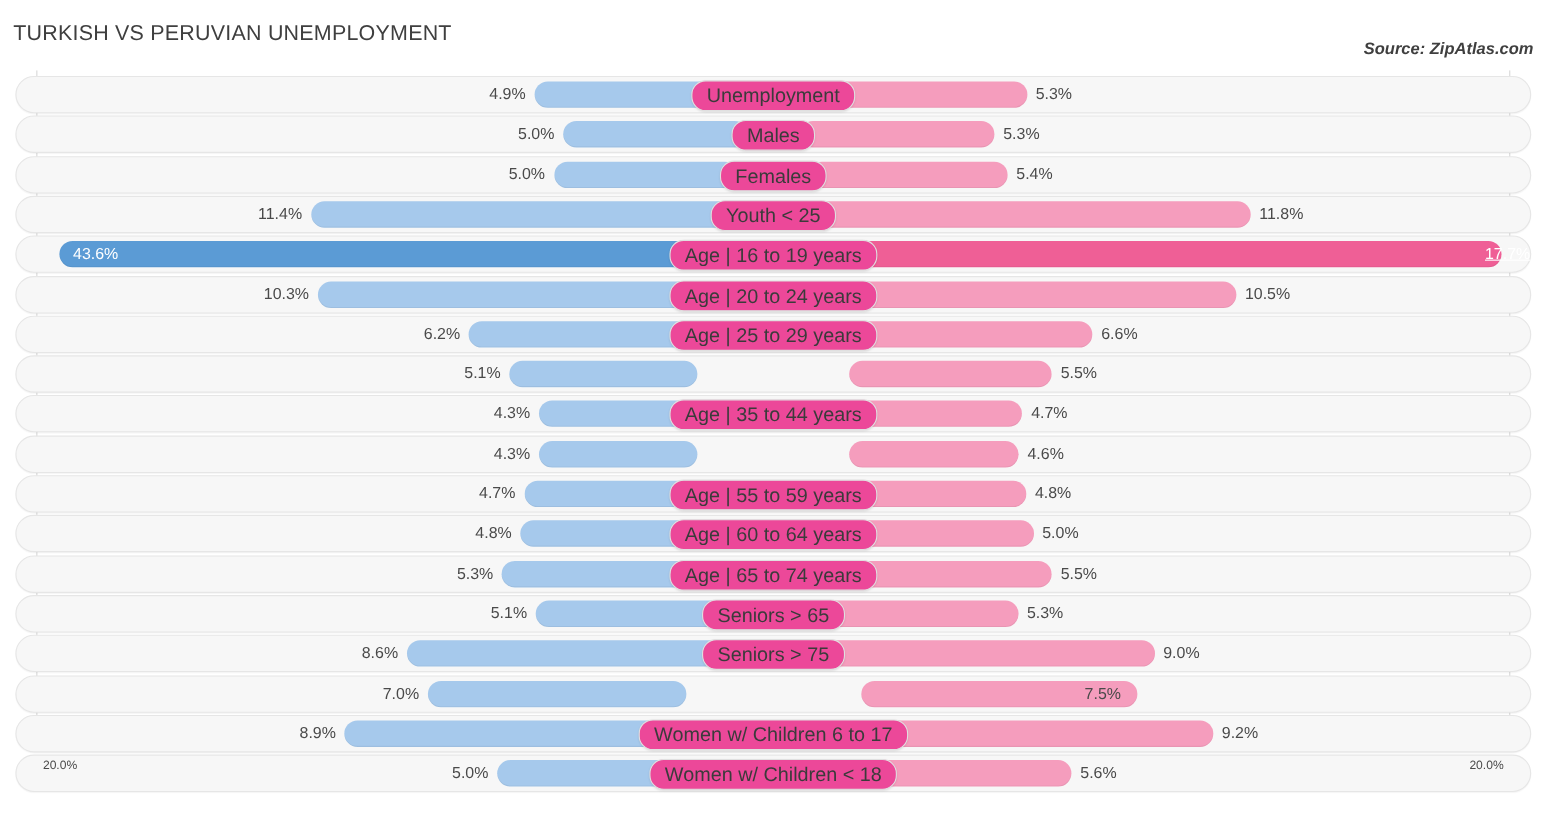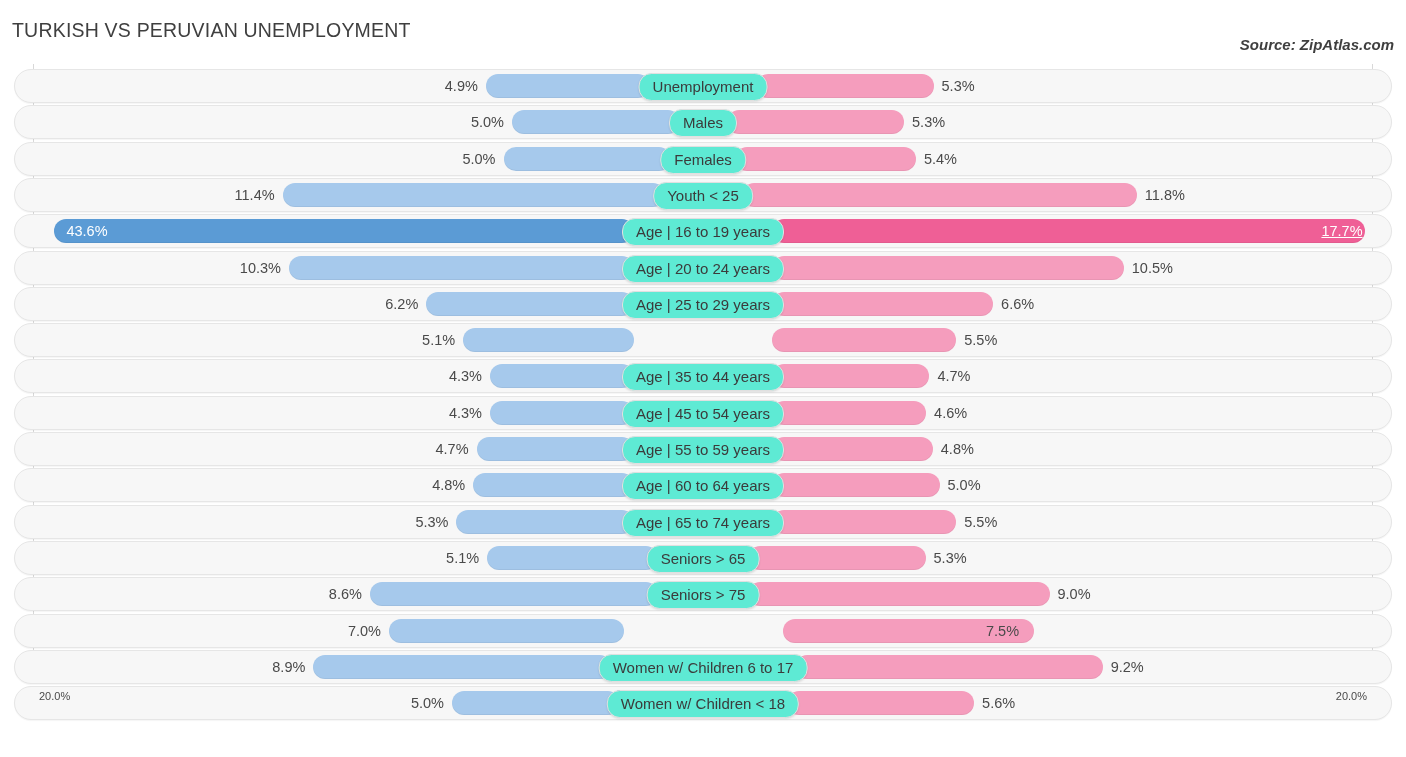--- a/index.html
+++ b/index.html
@@ -70,25 +70,25 @@
   }
   .val-left{text-align:right;}
   .val-right{text-align:left;}
   
   .val.inside{color:#ffffff;}
 
   
   .center-label{
     position:absolute;top:4px;height:26px;line-height:26px;
     left:50%;transform:translateX(-50%);
-    background:#5eead4;
+    background:#ec4899;
     border:1px solid #e0e0e0;
     border-radius:13px;
     padding:0 13px;
-    font-size:15px;color:#3b3b3b;
+    font-size:18px;color:#3b3b3b;
     white-space:nowrap;
     box-shadow:0 1px 2px rgba(0,0,0,.10);
     z-index:3;
   }
 
   
   .axis-max{
     position:absolute;bottom:14px;
     font-size:11px;color:#4a4a4a;white-space:nowrap;
   }
@@ -144,21 +144,21 @@
         <div class="center-label">Youth &lt; 25</div>
         <div class="val val-left" style="right: 1117.4px;">11.4%</div>
         <div class="val val-right" style="left: 1130.8px;">11.8%</div>
       </div>
       <div class="row is-max" style="top: 150.2px;">
         <div class="track"></div>
         <div class="bar bar-left" style="right: 758px; width: 579.55px;"></div>
         <div class="bar bar-right" style="left: 758px; width: 592.95px;"></div>
         <div class="center-label">Age | 16 to 19 years</div>
         <div class="val val-left inside" style="left: 52.45px; text-align: left;">43.6%</div>
-        <div class="val val-right inside" style="left: 1303px; text-align: center; width: 50px; text-decoration: underline;">17.7%</div>
+        <div class="val val-right inside" style="left: 1336px; text-align: left; width: 50px; text-decoration: underline;">17.7%</div>
       </div>
       <div class="row" style="top: 186.5px;">
         <div class="track"></div>
         <div class="bar bar-left" style="right: 758px; width: 345.05px;"></div>
         <div class="bar bar-right" style="left: 758px; width: 351.75px;"></div>
         <div class="center-label">Age | 20 to 24 years</div>
         <div class="val val-left" style="right: 1111.05px;">10.3%</div>
         <div class="val val-right" style="left: 1117.75px;">10.5%</div>
       </div>
       <div class="row" style="top: 222.8px;">
@@ -181,21 +181,20 @@
         <div class="bar bar-left" style="right: 758px; width: 144.05px;"></div>
         <div class="bar bar-right" style="left: 758px; width: 157.45px;"></div>
         <div class="center-label">Age | 35 to 44 years</div>
         <div class="val val-left" style="right: 910.05px;">4.3%</div>
         <div class="val val-right" style="left: 923.45px;">4.7%</div>
       </div>
       <div class="row" style="top: 331.7px;">
         <div class="track"></div>
         <div class="bar bar-left" style="right: 758px; width: 144.05px;"></div>
         <div class="bar bar-right" style="left: 758px; width: 154.1px;"></div>
-        <div class="center-label">Age | 45 to 54 years</div>
         <div class="val val-left" style="right: 910.05px;">4.3%</div>
         <div class="val val-right" style="left: 920.1px;">4.6%</div>
       </div>
       <div class="row" style="top: 368px;">
         <div class="track"></div>
         <div class="bar bar-left" style="right: 758px; width: 157.45px;"></div>
         <div class="bar bar-right" style="left: 758px; width: 160.8px;"></div>
         <div class="center-label">Age | 55 to 59 years</div>
         <div class="val val-left" style="right: 923.45px;">4.7%</div>
         <div class="val val-right" style="left: 926.8px;">4.8%</div>

